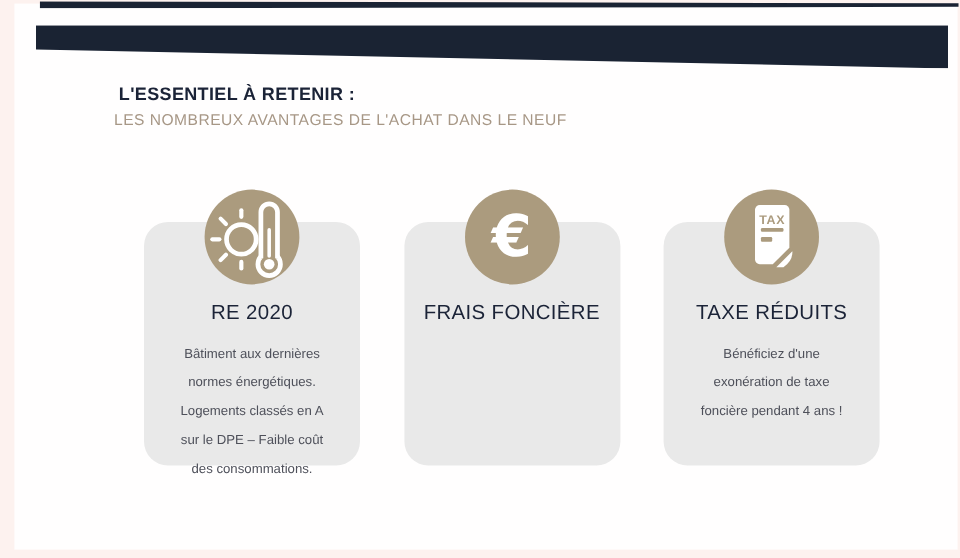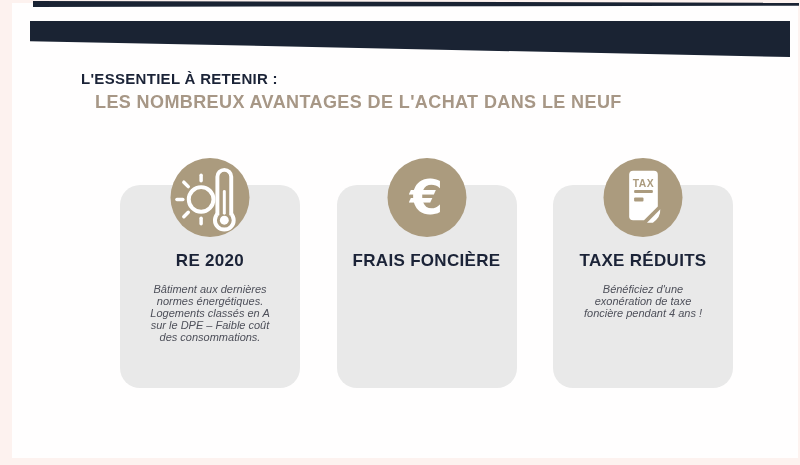--- a/index.html
+++ b/index.html
@@ -16,52 +16,51 @@
     position:absolute;left:33px;top:1px;width:766px;height:6px;
     background:#1a2333;
     clip-path:polygon(0 0,100% 30%,100% 78%,0 100%);
   }
   .band{
     position:absolute;left:30px;top:21px;width:760px;height:36px;
     background:#1a2333;
     clip-path:polygon(0 0,100% 0,100% 100%,0 56%);
   }
   .title{
-    position:absolute;left:81px;top:70px;
+    position:absolute;left:99px;top:70px;
     font-size:15px;font-weight:bold;color:#1b2337;letter-spacing:.3px;
   }
   .subtitle{
     position:absolute;left:95px;top:92px;
-    font-size:18px;font-weight:bold;color:#a79786;letter-spacing:.4px;
+    font-size:13px;font-weight:normal;color:#a79786;letter-spacing:.4px;
   }
   .cards{
     position:absolute;left:120px;top:185px;width:613px;
     display:flex;justify-content:space-between;
   }
   .card{
     position:relative;width:180px;height:203px;
     background:#e9e9e9;border-radius:20px;text-align:center;
   }
   .icon-circle{
     position:absolute;top:-27px;left:50%;transform:translateX(-50%);
     width:79px;height:79px;border-radius:50%;background:#ab9b7e;
     display:flex;align-items:center;justify-content:center;
   }
   .euro-glyph{
     color:#fff;font-size:48px;font-weight:bold;line-height:79px;
     font-family:"DejaVu Sans","Liberation Sans",sans-serif;
   }
   .card-title{
-    margin-top:66px;font-size:17px;font-weight:bold;color:#1b2337;letter-spacing:.3px;
+    margin-top:66px;font-size:17px;font-weight:normal;color:#1b2337;letter-spacing:.3px;
   }
   .card-body{
     margin:12px auto 0;width:160px;
-    font-size:11px;line-height:12px;color:#4e505a;
+    font-size:11px;line-height:24px;color:#4e505a;
     white-space:pre-line;
-    font-style:italic;
   }
 </style>
 </head>
 <body>
 
 <div class="slide"></div>
 <div class="top-strip"></div>
 <div class="band"></div>
 
 <div class="title">L'ESSENTIEL À RETENIR :</div>

